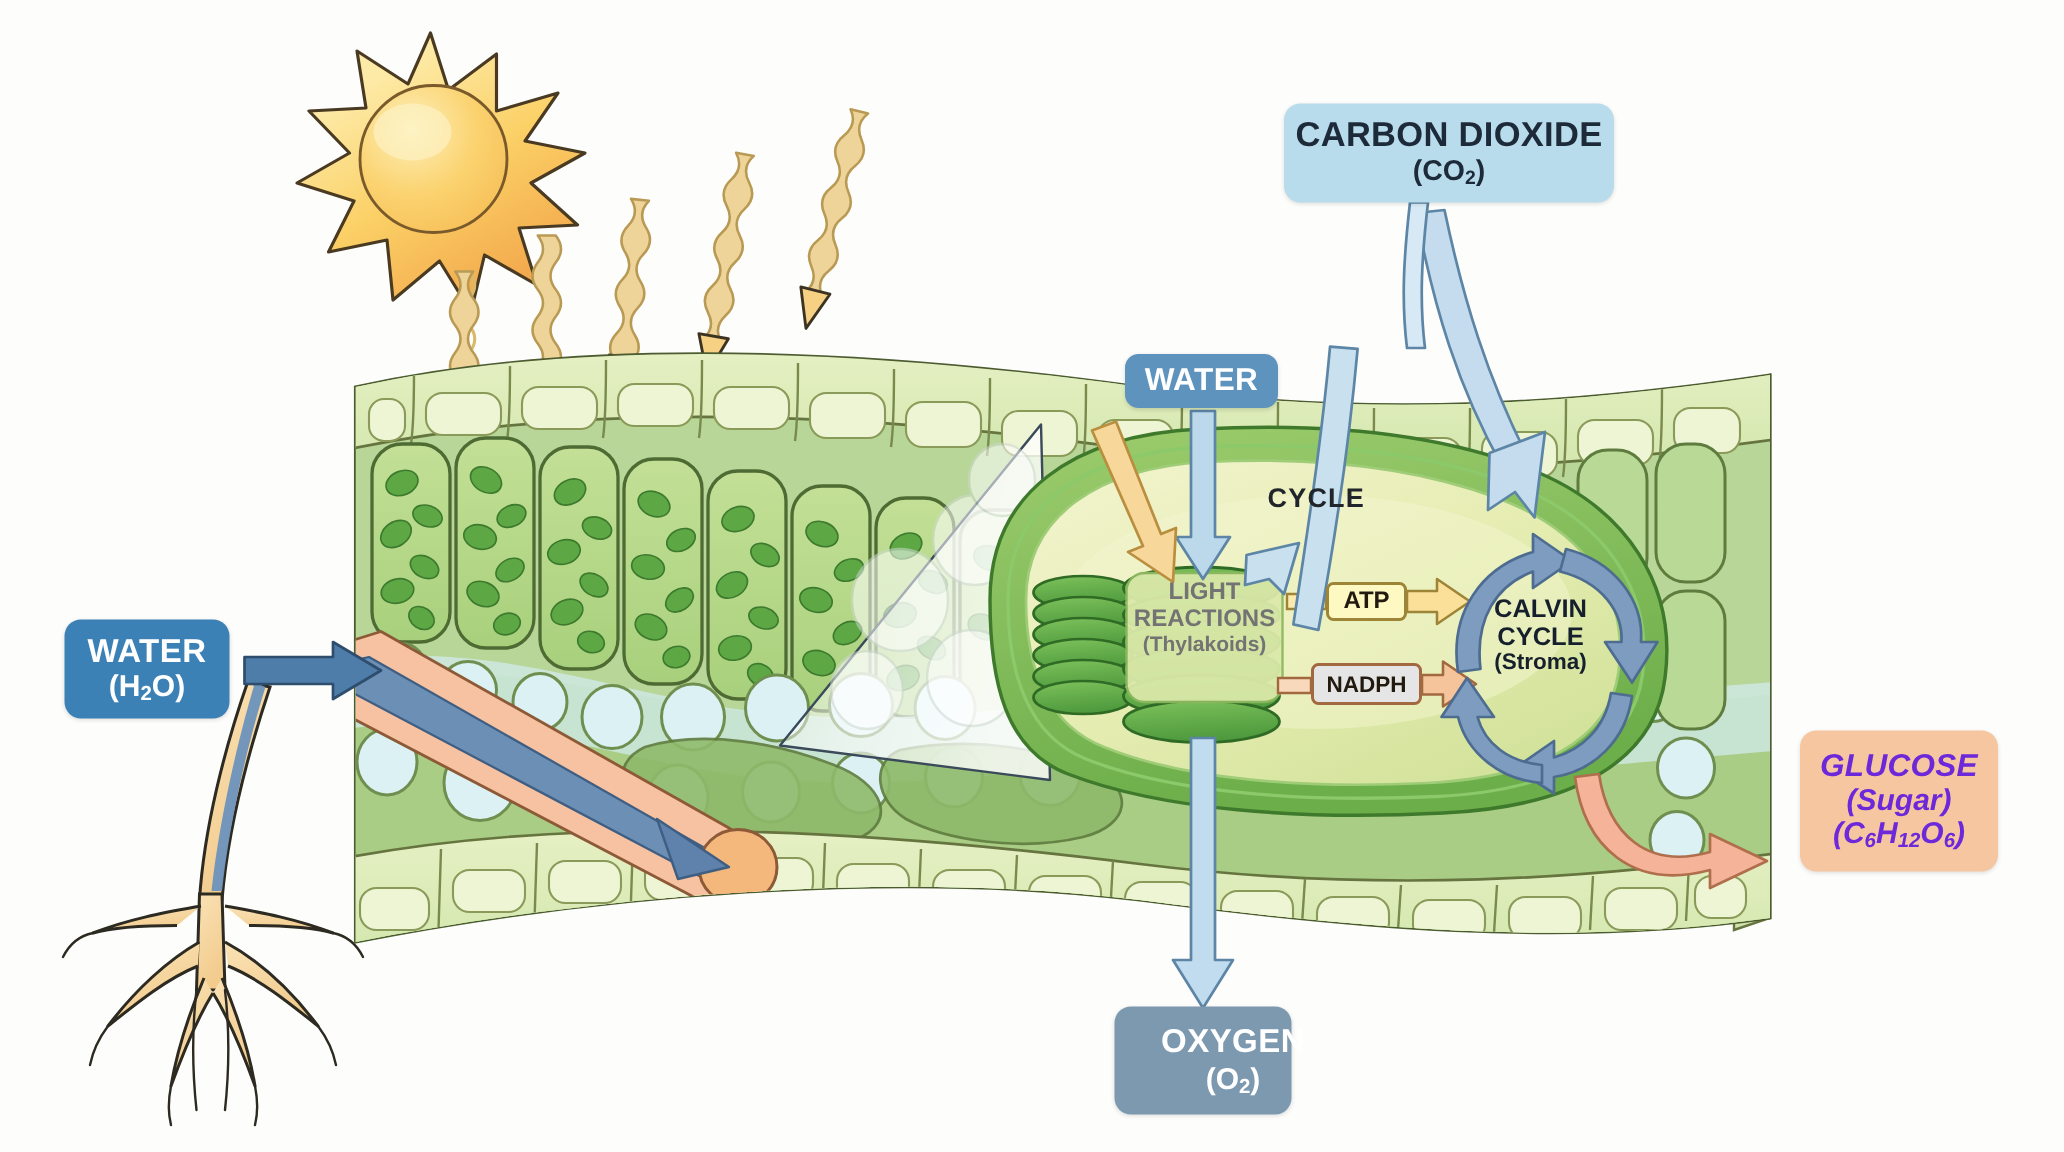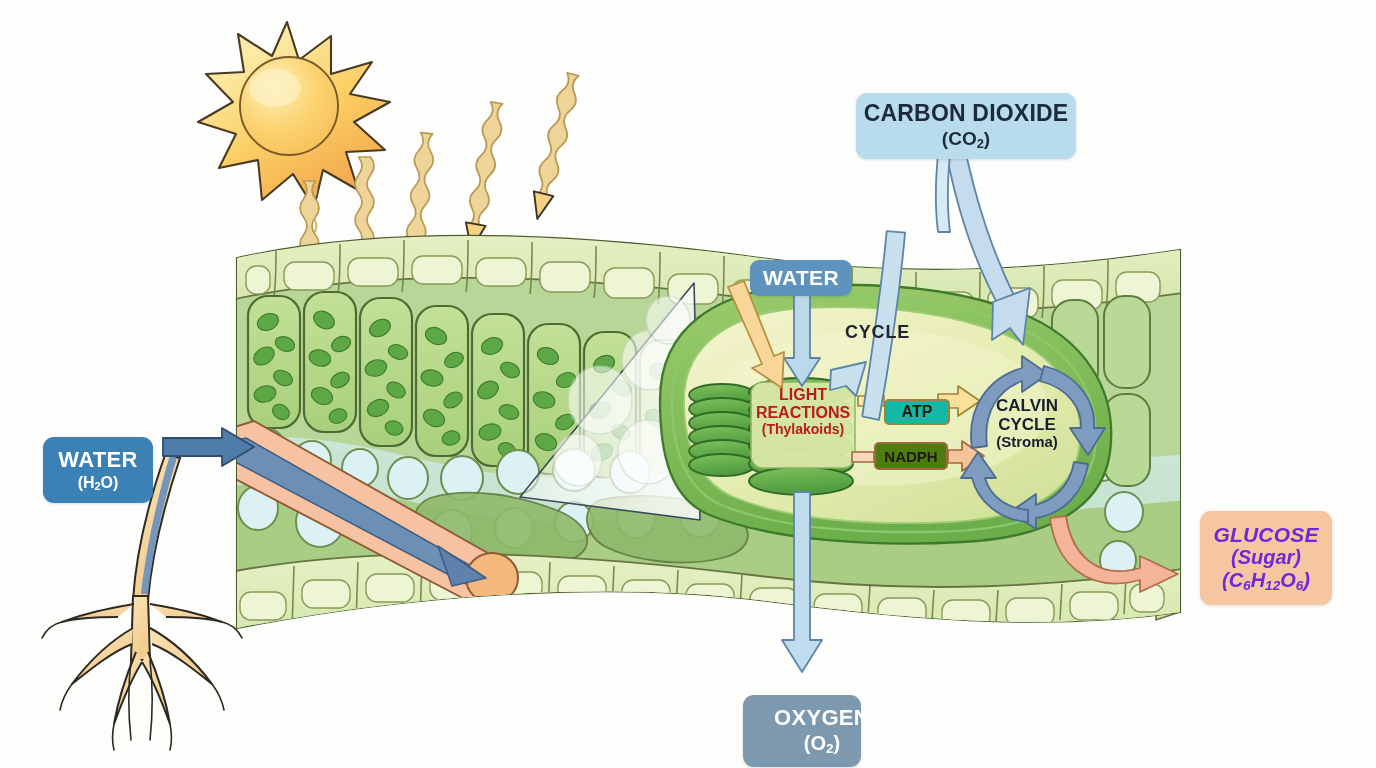--- a/index.html
+++ b/index.html
@@ -43,21 +43,20 @@
     color: #232934;
   }
   
   .chip {
     border-radius: 11px;
     display: flex;
     flex-direction: column;
     align-items: center;
     justify-content: center;
     box-shadow: 0 1px 3px rgba(0,0,0,0.13);
-    margin-top: 24px;
   }
   .chip .l1 { font-weight: bold; }
   .chip .l2, .chip .l3 { font-weight: bold; }
   sub { font-size: 0.68em; vertical-align: -0.22em; }
 
   #chip-co2 {
     left: 856px; top: 69px;
     width: 220px; height: 66px;
     background: #b9dcec;
     color: #1c2a3a;
@@ -74,21 +73,21 @@
   }
   #chip-water-top .l1 { font-size: 21px; letter-spacing: 0.3px; }
 
   #chip-water-left {
     left: 43px; top: 413px;
     width: 110px; height: 66px;
     background: #3b81b5;
     color: #ffffff;
   }
   #chip-water-left .l1 { font-size: 22px; letter-spacing: 0.3px; }
-  #chip-water-left .l2 { font-size: 16px; margin-top: 1px; }
+  #chip-water-left .l2 { font-size: 20px; margin-top: 1px; }
 
   #chip-oxygen {
     left: 743px; top: 671px;
     width: 118px; height: 72px;
     background: #7d99af;
     color: #ffffff;
     padding-left: 40px;
   }
   #chip-oxygen .l1 { font-size: 22px; letter-spacing: 0.3px; }
   #chip-oxygen .l2 { font-size: 20px; margin-top: 2px; }
@@ -108,21 +107,21 @@
   #stroma-label {
     left: 845px; top: 322px;
     font-size: 18px; font-weight: bold;
     letter-spacing: 0.8px;
     color: #20242b;
   }
   #light-reactions-label {
     left: 747px; top: 386px;
     width: 112px;
     font-size: 16px; font-weight: bold;
-    color: #b91c1c;
+    color: #737373;
   }
   #light-reactions-label .sub {
     font-size: 14px;
     font-weight: bold;
   }
   #calvin-cycle-label {
     left: 977px; top: 396px;
     width: 100px;
     font-size: 17px; font-weight: bold;
     color: #15202c;
@@ -137,29 +136,28 @@
     align-items: center;
     justify-content: center;
     font-size: 16px;
     font-weight: bold;
     border-radius: 5px;
     color: #22190f;
     box-sizing: border-box;
   }
   #tag-atp {
     left: 884px; top: 388px;
-    width: 66px; height: 26px;
-    background: #14b8a6;
+    width: 54px; height: 26px;
+    background: #fef9c3;
     border: 2px solid #9d8437;
-    margin-top: 11px;
   }
   #tag-nadph {
     left: 874px; top: 442px;
     width: 74px; height: 28px;
-    background: #4d7c0f;
+    background: #e5e5e5;
     border: 2px solid #a2683f;
     font-size: 15px;
   }
 </style>
 </head>
 <body>
 
 <div id="stage">
 
   <svg class="layer" viewBox="0 0 1376 768">

